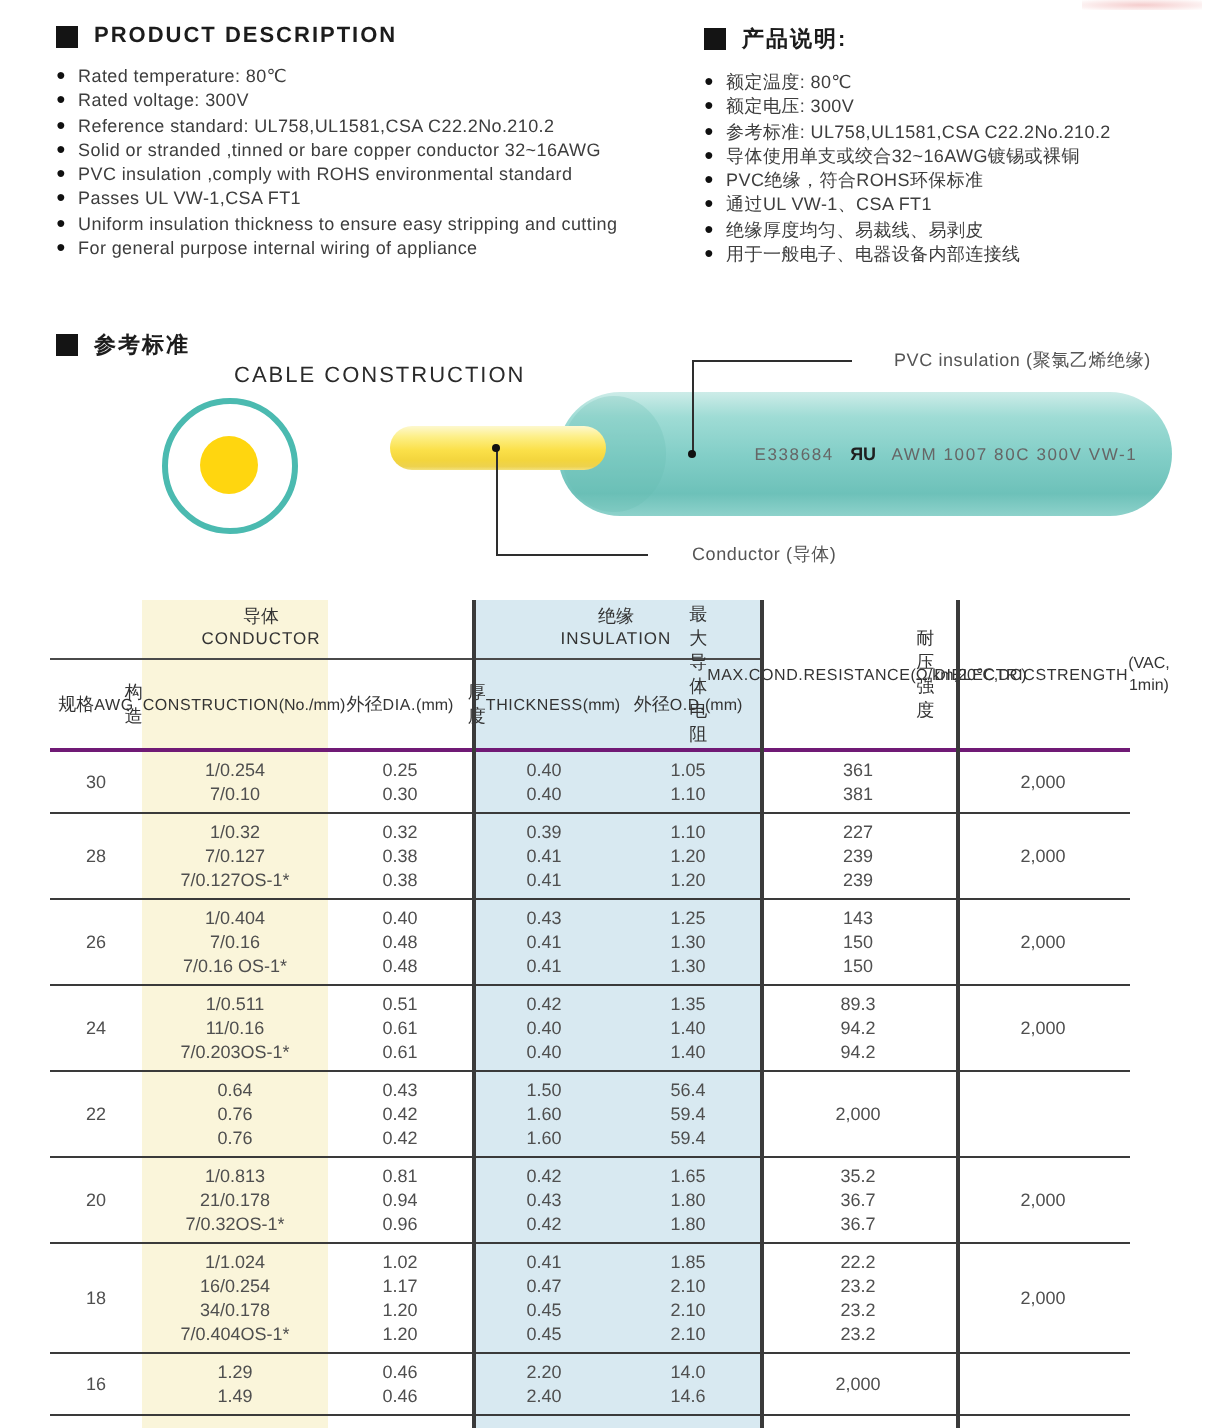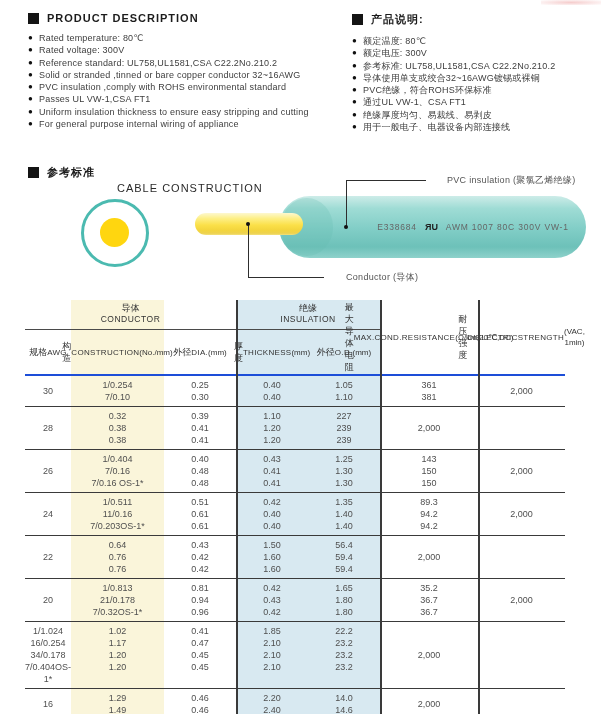--- a/index.html
+++ b/index.html
@@ -39,21 +39,21 @@
   .leader{background:#2e2e2e;z-index:5;}
   .dot{width:4px;height:4px;border-radius:50%;background:#111;z-index:6;}
   .dlabel{font-size:9px;color:#555;letter-spacing:.3px;white-space:nowrap;z-index:6;padding-left:16px;}
   
   #spec-table{left:25px;top:300px;width:540px;height:414px;}
   .col-bg{top:0;height:414px;z-index:0;}
   #bg-yellow{left:46px;width:93px;background:#faf5da;}
   #bg-blue{left:211px;width:144px;background:#d8e9f1;}
   .vline{top:0;width:1.5px;height:414px;background:#3a3a3a;z-index:3;}
   .thead{position:relative;display:grid;grid-template-columns:211px 144px 98px 87px;
-    grid-template-rows:30px 44px;border-bottom:2px solid #1d4ed8;z-index:2;}
+    grid-template-rows:30px 44px;border-bottom:2px solid #701a75;z-index:2;}
   .gtitle{grid-row:1;text-align:center;padding-top:3px;border-bottom:1px solid #4a4a4a;}
   .gtitle .zh{font-size:9px;color:#333;line-height:11px;}
   .gtitle .en{font-size:8.5px;color:#333;letter-spacing:.5px;line-height:11px;}
   .hcell{display:flex;flex-direction:row;justify-content:center;align-items:center;
     text-align:center;color:#333;}
   .hcell .zh{font-size:9px;line-height:12px;}
   .hcell .en{font-size:8px;letter-spacing:.3px;line-height:11px;}
   .hcell .unit{font-size:8px;line-height:11px;}
   .span2{grid-row:1 / 3;}
   .subgrid-cond{grid-row:2;grid-column:1;display:grid;grid-template-columns:46px 93px 72px;}
@@ -258,20 +258,25 @@
         </div>
         <div class="cell">
           <div>361</div>
           <div>381</div>
         </div>
         <div class="cell cflex">2,000</div>
       </div>
       <div class="tgroup">
         <div class="cell cflex">28</div>
         <div class="cell">
+          <div>1/0.32</div>
+          <div>7/0.127</div>
+          <div>7/0.127OS-1*</div>
+        </div>
+        <div class="cell">
           <div>0.32</div>
           <div>0.38</div>
           <div>0.38</div>
         </div>
         <div class="cell">
           <div>0.39</div>
           <div>0.41</div>
           <div>0.41</div>
         </div>
         <div class="cell">
@@ -391,20 +396,21 @@
           <div>1.80</div>
         </div>
         <div class="cell">
           <div>35.2</div>
           <div>36.7</div>
           <div>36.7</div>
         </div>
         <div class="cell cflex">2,000</div>
       </div>
       <div class="tgroup">
+        <div class="cell cflex">18</div>
         <div class="cell">
           <div>1/1.024</div>
           <div>16/0.254</div>
           <div>34/0.178</div>
           <div>7/0.404OS-1*</div>
         </div>
         <div class="cell">
           <div>1.02</div>
           <div>1.17</div>
           <div>1.20</div>

